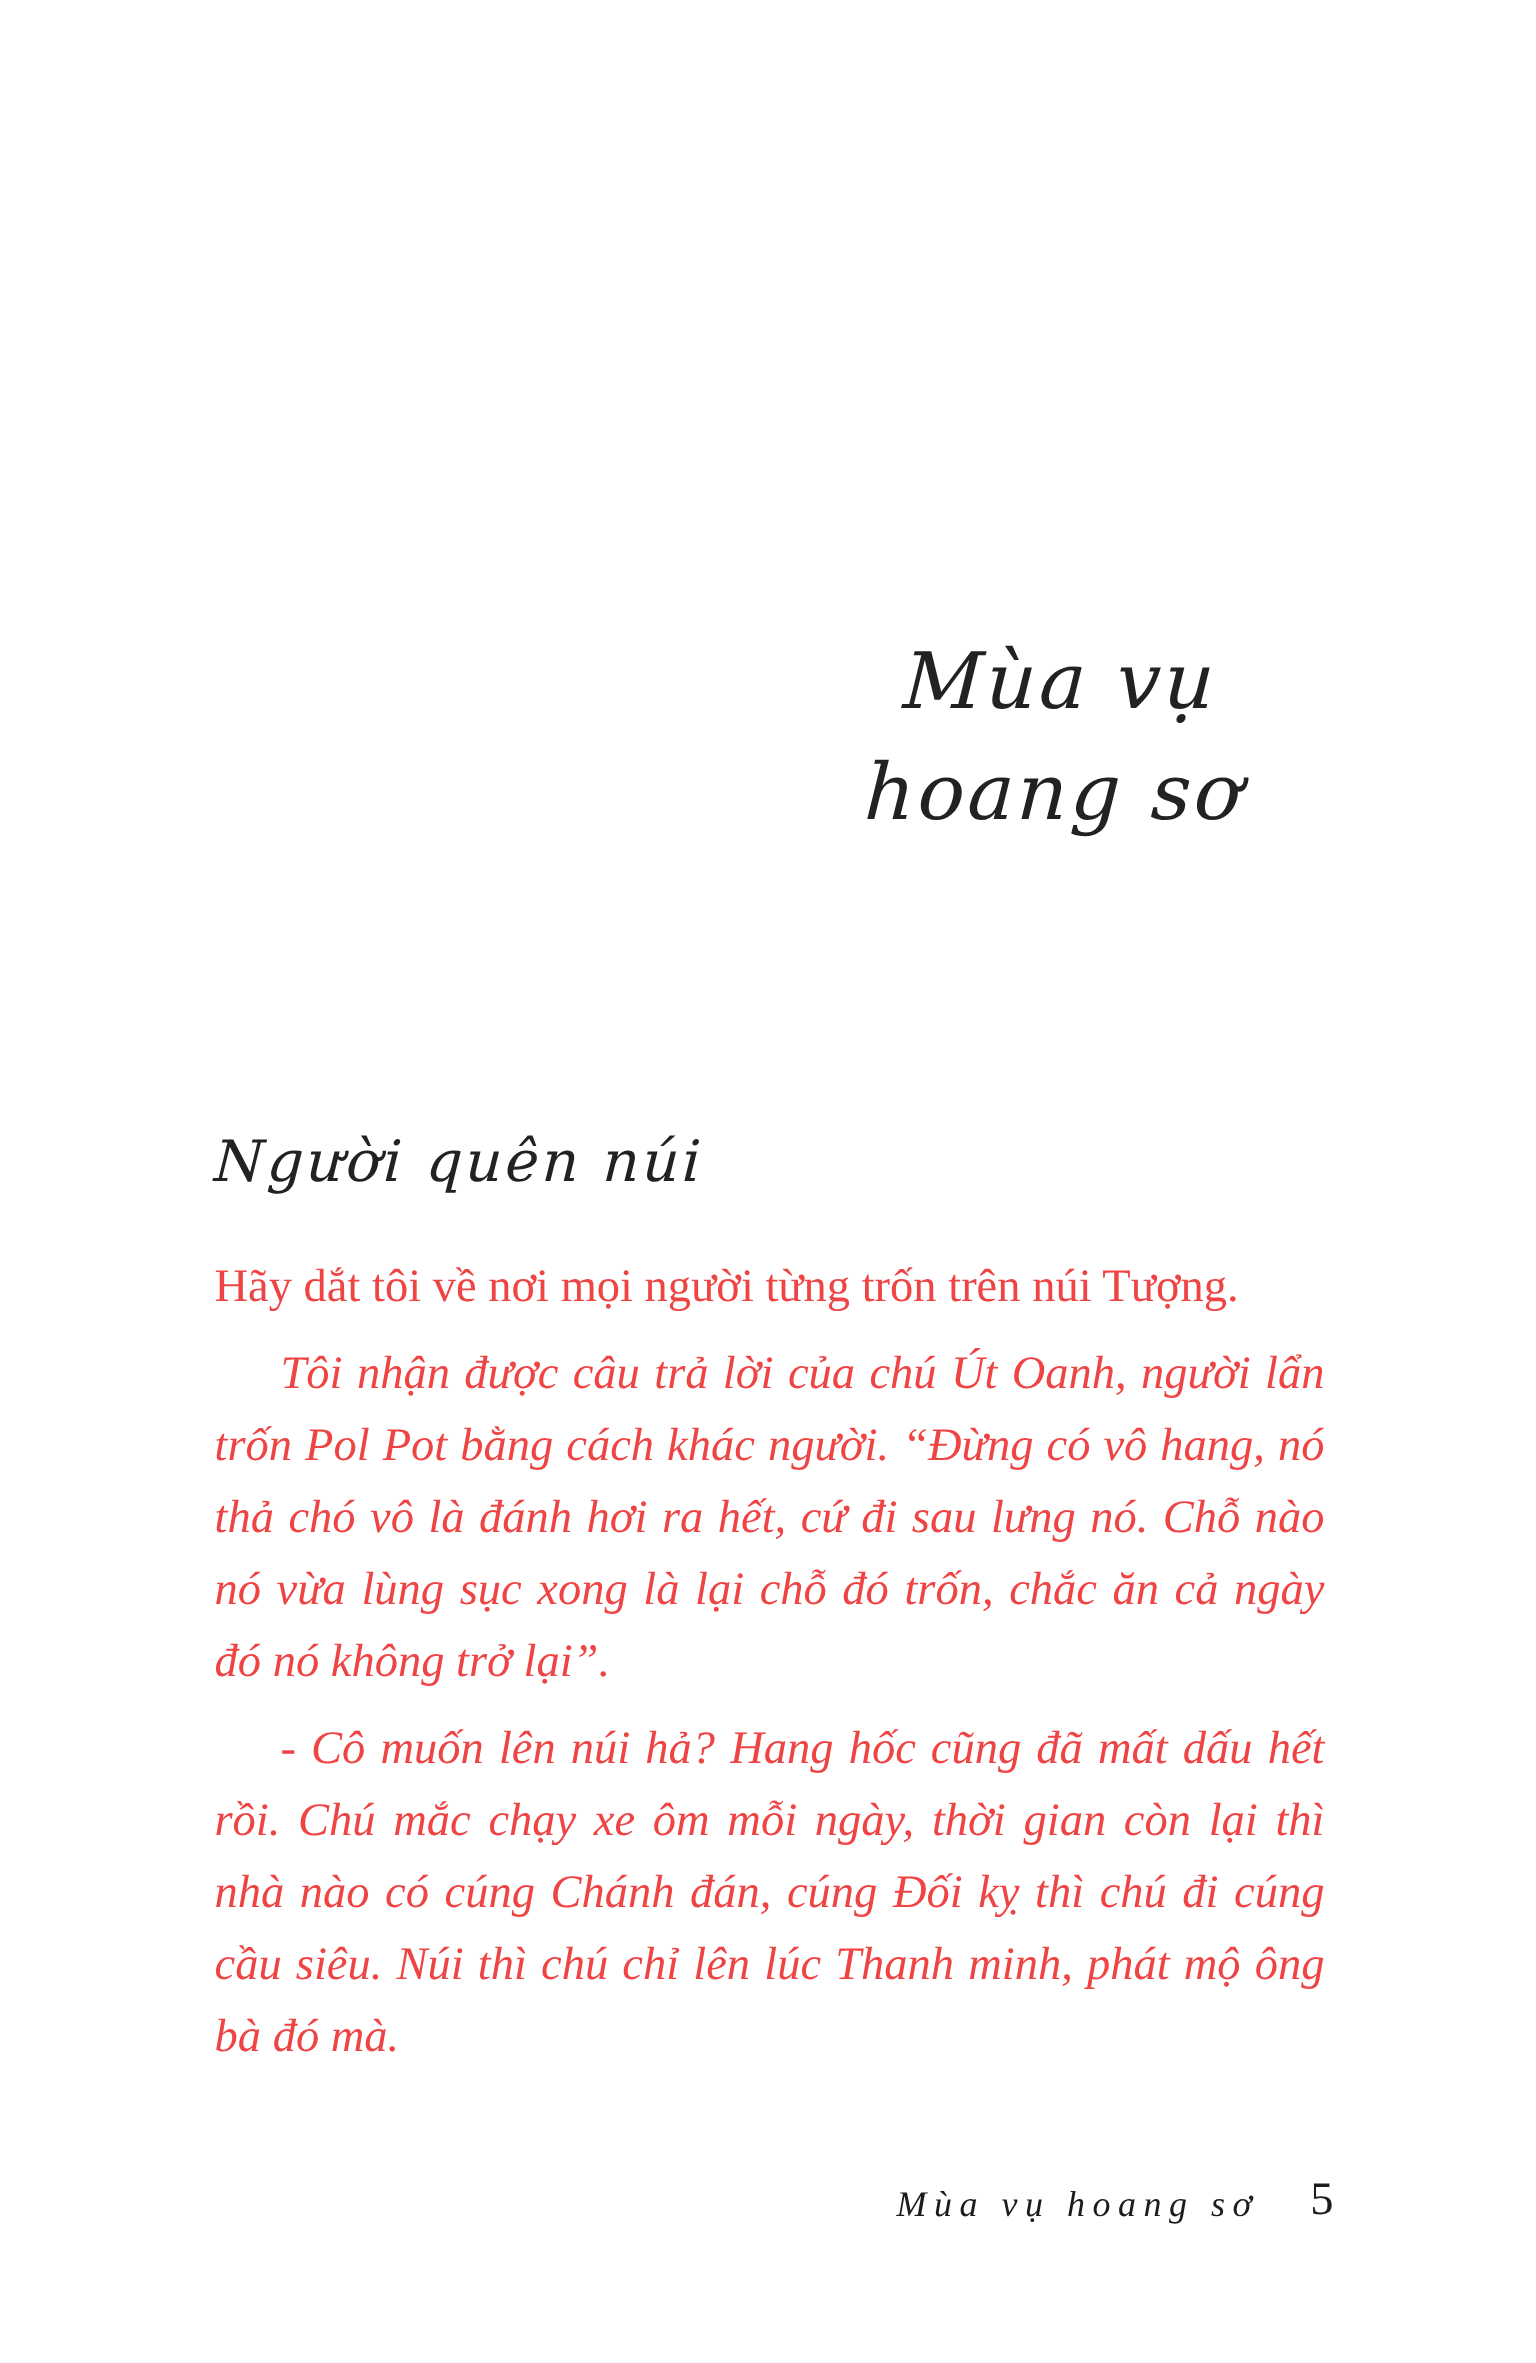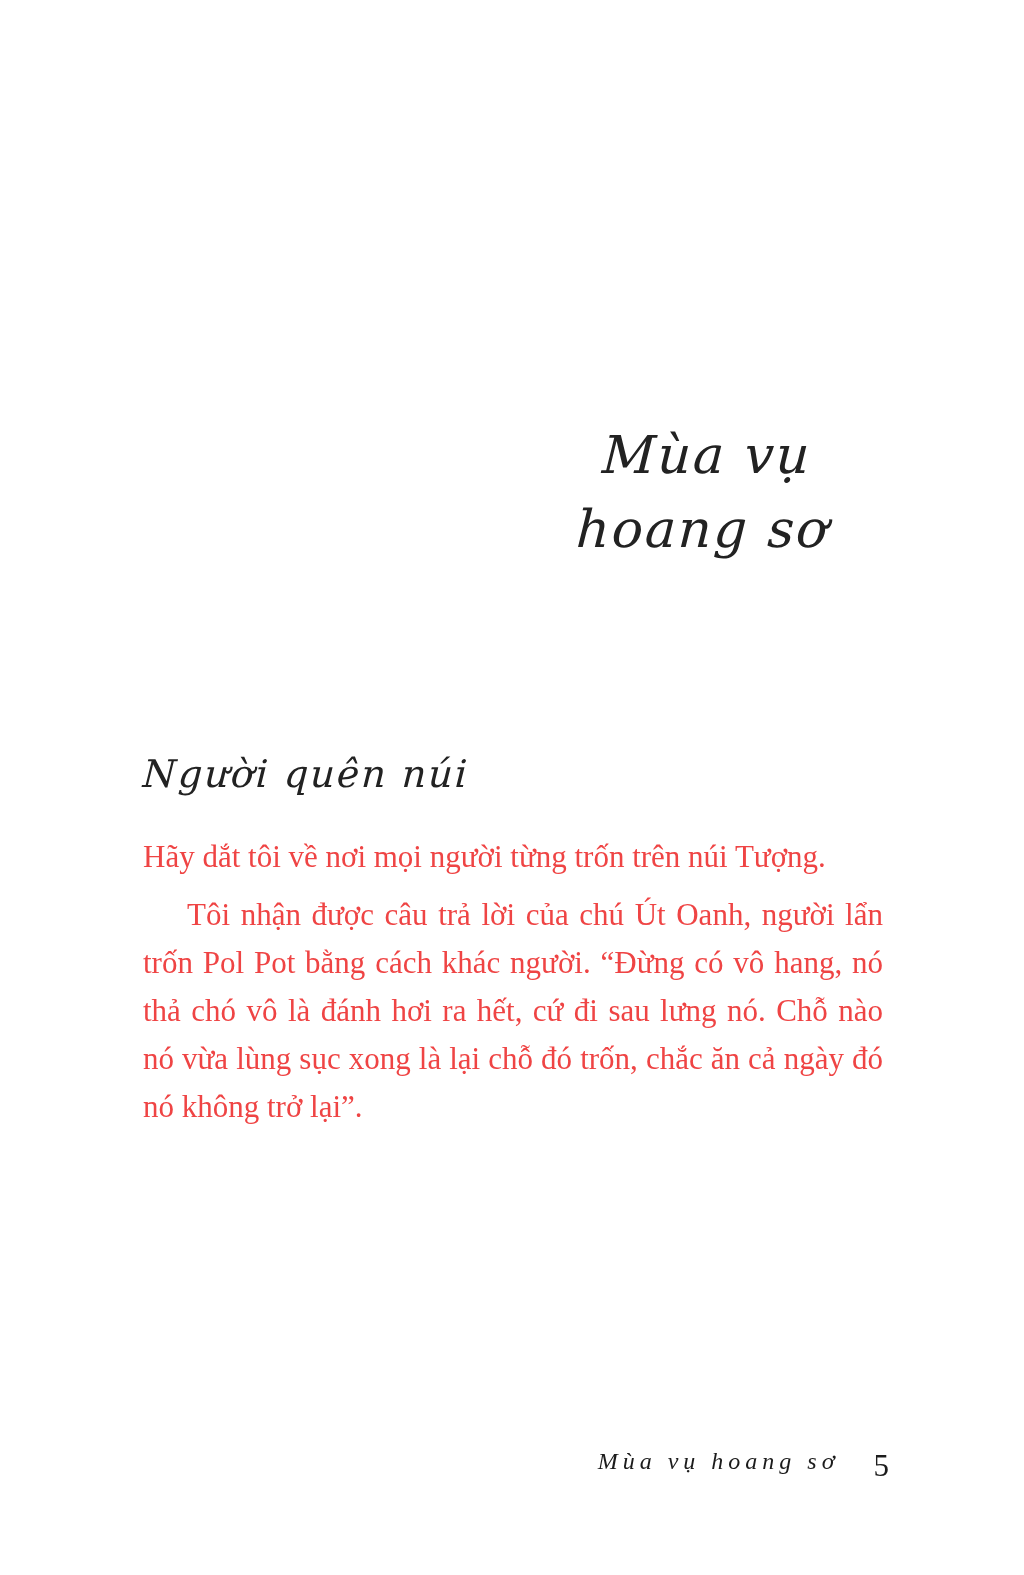--- a/index.html
+++ b/index.html
@@ -54,28 +54,29 @@
     font-size: 31px;
     line-height: 48px;
     text-align: justify;
     color: #ef4444;
   }
   .body-text p {
     margin: 0 0 10px 0;
   }
   .body-text p.indented {
     text-indent: 44px;
+    font-style: italic;
   }
   
   .footer {
     position: absolute;
     top: 1448px;
     right: 135px;
     display: flex;
-    align-items: flex-start;
+    align-items: flex-end;
   }
   .running-title {
     font-style: italic;
     font-size: 24px;
     letter-spacing: 5px;
     color: #1c1c1c;
   }
   .page-number {
     font-size: 31px;
     margin-left: 34px;
@@ -90,20 +91,21 @@
   <div class="chapter-title">
     <div>Mùa vụ</div>
     <div>hoang sơ</div>
   </div>
 
   <div class="section-heading">Người quên núi</div>
 
   <div class="body-text">
     <p>Hãy dắt tôi về nơi mọi người từng trốn trên núi Tượng.</p>
     <p class="indented">Tôi nhận được câu trả lời của chú Út Oanh, người lẩn trốn Pol Pot bằng cách khác người. “Đừng có vô hang, nó thả chó vô là đánh hơi ra hết, cứ đi sau lưng nó. Chỗ nào nó vừa lùng sục xong là lại chỗ đó trốn, chắc ăn cả ngày đó nó không trở lại”.</p>
+    <p class="indented">- Cô muốn lên núi hả? Hang hốc cũng đã mất dấu hết rồi. Chú mắc chạy xe ôm mỗi ngày, thời gian còn lại thì nhà nào có cúng Chánh đán, cúng Đối kỵ thì chú đi cúng cầu siêu. Núi thì chú chỉ lên lúc Thanh minh, phát mộ ông bà đó mà.</p>
   </div>
 
   <div class="footer">
     <span class="running-title">Mùa vụ hoang sơ</span>
     <span class="page-number">5</span>
   </div>
 
 </div>
 
 </body></html>

